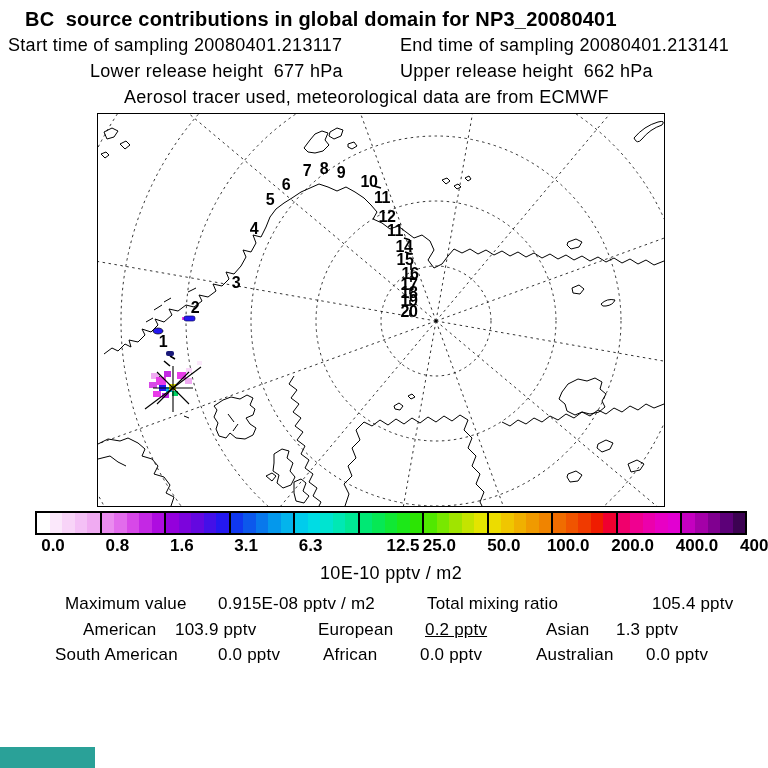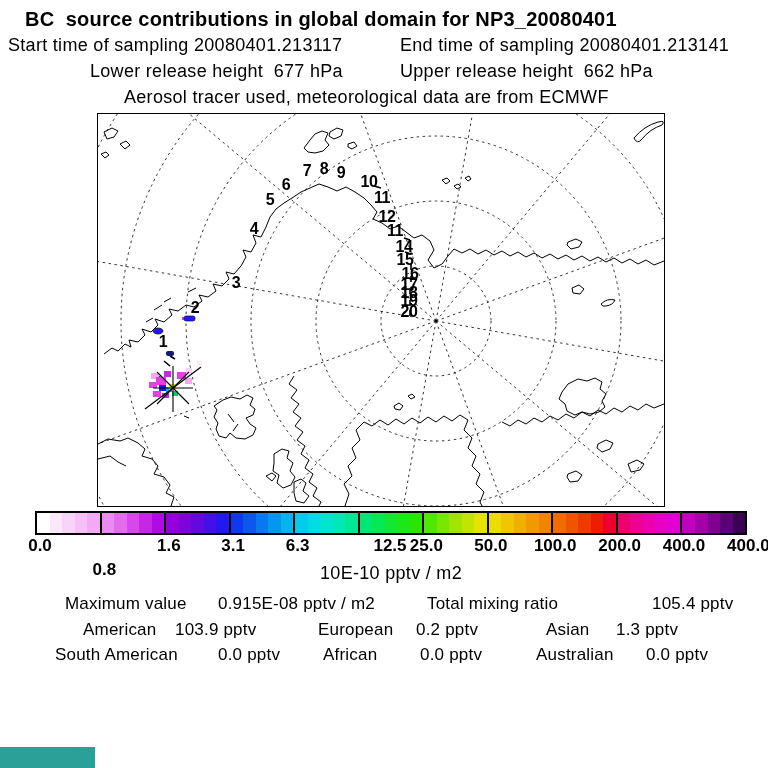--- a/index.html
+++ b/index.html
@@ -14,21 +14,21 @@
              border:1.5px solid #000;box-sizing:content-box;background:#fff;}
   .map-frame svg{position:absolute;left:0;top:0;}
   .tnum{position:absolute;transform:translate(-50%,-50%);font-size:16px;font-weight:700;
         line-height:1;letter-spacing:-0.5px;}
   
   .cbar{position:absolute;left:35px;top:511px;width:708px;height:20px;
         border:2px solid #000;display:flex;}
   .cseg{flex:1 1 0;display:flex;border-left:2px solid #000;}
   .cseg:first-child{border-left:none;}
   .csub{flex:1 1 0;}
-  .ctick-row{position:absolute;left:3px;top:536px;width:657px;height:22px;}
+  .ctick-row{position:absolute;left:16px;top:536px;width:657px;height:22px;}
   .ctick{position:absolute;transform:translateX(-50%);font-size:17px;font-weight:700;
          letter-spacing:0px;white-space:pre;}
   .units{position:absolute;left:391px;top:563px;transform:translateX(-50%);
          font-size:18px;letter-spacing:0.3px;white-space:pre;}
   .accent-bar{position:absolute;left:0;top:747px;width:95px;height:21px;}
 </style>
 </head>
 <body>
 
 <div class="t title" style="left:25px;top:8px;">BC  source contributions in global domain for NP3_20080401</div>
@@ -223,21 +223,21 @@
     <div class="cseg">
       <div class="csub" style="background: rgb(196, 0, 192);"></div>
       <div class="csub" style="background: rgb(164, 0, 168);"></div>
       <div class="csub" style="background: rgb(128, 0, 144);"></div>
       <div class="csub" style="background: rgb(92, 0, 120);"></div>
       <div class="csub" style="background: rgb(60, 2, 82);"></div>
     </div>
   </div>
 <div class="ctick-row" id="cbar-ticks">
     <span class="ctick" style="left: 37px;">0.0</span>
-    <span class="ctick" style="left: 101.4px; margin-top: 24px;">0.8</span>
+    <span class="ctick" style="left: 101.4px;">0.8</span>
     <span class="ctick" style="left: 165.8px;">1.6</span>
     <span class="ctick" style="left: 230.2px;">3.1</span>
     <span class="ctick" style="left: 294.6px;">6.3</span>
     <span class="ctick" style="left: 359px; margin-left: 28px;">12.5</span>
     <span class="ctick" style="left: 423.4px;">25.0</span>
     <span class="ctick" style="left: 487.8px;">50.0</span>
     <span class="ctick" style="left: 552.2px;">100.0</span>
     <span class="ctick" style="left: 616.6px;">200.0</span>
     <span class="ctick" style="left: 681px;">400.0</span>
     <span class="ctick" style="left: 745.4px;">400.0</span>
@@ -245,21 +245,21 @@
 <div class="units">10E-10 pptv / m2</div>
 
 <div class="t stat" style="left:65px;top:594px;">Maximum value</div>
 <div class="t stat" style="left:218px;top:594px;">0.915E-08 pptv / m2</div>
 <div class="t stat" style="left:427px;top:594px;">Total mixing ratio</div>
 <div class="t stat" style="left:610px;top:594px;margin-left:42px;">105.4 pptv</div>
 
 <div class="t stat" style="left:83px;top:620px;">American</div>
 <div class="t stat" style="left:175px;top:620px;">103.9 pptv</div>
 <div class="t stat" style="left:318px;top:620px;">European</div>
-<div class="t stat" style="left:416px;top:620px;">0.2 pptv</div>
+<div class="t stat" style="left:425px;top:620px;text-decoration:underline;">0.2 pptv</div>
 <div class="t stat" style="left:546px;top:620px;">Asian</div>
 <div class="t stat" style="left:616px;top:620px;">1.3 pptv</div>
 
 <div class="t stat" style="left:55px;top:645px;">South American</div>
 <div class="t stat" style="left:218px;top:645px;">0.0 pptv</div>
 <div class="t stat" style="left:323px;top:645px;text-align:right;">African</div>
 <div class="t stat" style="left:420px;top:645px;">0.0 pptv</div>
 <div class="t stat" style="left:536px;top:645px;">Australian</div>
 <div class="t stat" style="left:646px;top:645px;">0.0 pptv</div>
 

